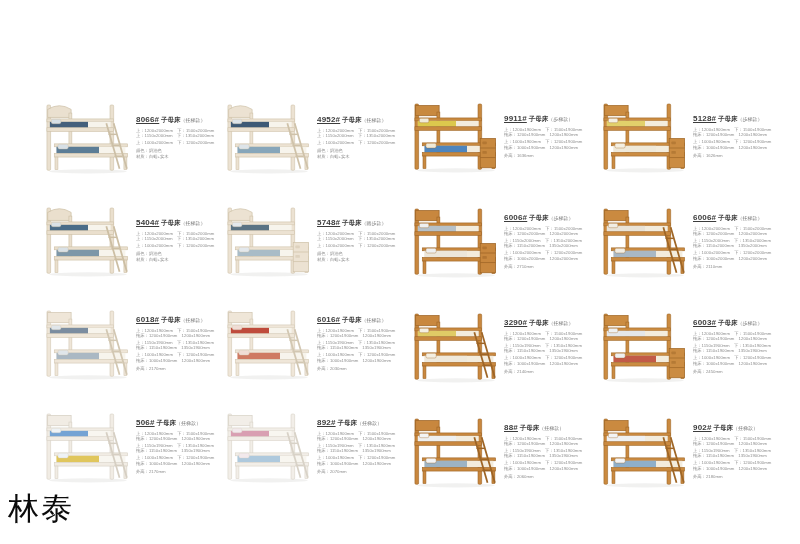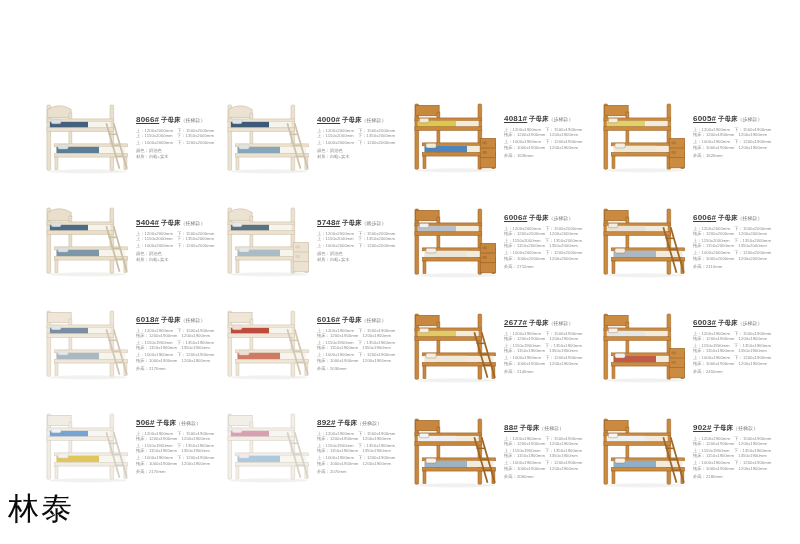--- a/index.html
+++ b/index.html
@@ -93,21 +93,21 @@
             <rect x="15" y="76" width="4" height="17" fill="#ece2d2" stroke="#cfc2a9" stroke-width="0.8"></rect>
             <rect x="109" y="76" width="4" height="17" fill="#ece2d2" stroke="#cfc2a9" stroke-width="0.8"></rect>
             <line x1="85" y1="30" x2="103" y2="92" stroke="#cfc2a9" stroke-width="2.4"></line>
             <line x1="95" y1="30" x2="113" y2="92" stroke="#cfc2a9" stroke-width="2.4"></line>
             <line x1="88" y1="45" x2="99" y2="45" stroke="#cfc2a9" stroke-width="2"></line>
             <line x1="92" y1="60" x2="103" y2="60" stroke="#cfc2a9" stroke-width="2"></line>
             <line x1="96" y1="75" x2="107" y2="75" stroke="#cfc2a9" stroke-width="2"></line>
           </svg>
         </div>
         <div class="info">
-          <div class="title"><span class="model">4000#</span> <span class="pname">子母床</span><span class="pstyle">（挂梯款）</span></div>
+          <div class="title"><span class="model">4952#</span> <span class="pname">子母床</span><span class="pstyle">（挂梯款）</span></div>
           <div class="specs">
             <div class="spec-line">上：1200x2000mm　下：1500x2000mm</div>
             <div class="spec-line">上：1150x2000mm　下：1350x2000mm</div>
             <div class="spec-line">上：1000x2000mm　下：1200x2000mm</div>
           </div>
           <div class="notes">
             <div class="note-line">颜色：奶油色</div>
             <div class="note-line">材质：白蜡+实木</div>
           </div>
         </div>
@@ -383,21 +383,21 @@
             <rect x="15" y="76" width="4" height="17" fill="#c8893f" stroke="#9e6526" stroke-width="0.8"></rect>
             <rect x="109" y="76" width="4" height="17" fill="#c8893f" stroke="#9e6526" stroke-width="0.8"></rect>
             <rect x="93" y="52" width="21" height="40" fill="#c8893f" stroke="#9e6526" stroke-width="1"></rect>
             <line x1="93" y1="65" x2="114" y2="65" stroke="#9e6526" stroke-width="1"></line>
             <line x1="93" y1="78" x2="114" y2="78" stroke="#9e6526" stroke-width="1"></line>
             <rect x="96" y="56" width="6" height="4" rx="1" fill="#9e6526" opacity="0.5"></rect>
             <rect x="96" y="69" width="6" height="4" rx="1" fill="#9e6526" opacity="0.5"></rect>
           </svg>
         </div>
         <div class="info">
-          <div class="title"><span class="model">4081#</span> <span class="pname">子母床</span><span class="pstyle">（步梯款）</span></div>
+          <div class="title"><span class="model">9911#</span> <span class="pname">子母床</span><span class="pstyle">（步梯款）</span></div>
           <div class="specs">
             <div class="spec-line">上：1200x1900mm　下：1500x1900mm</div>
             <div class="spec-line">拖床：1200x1900mm　1200x1900mm</div>
             <div class="spec-line">上：1000x1900mm　下：1200x1900mm</div>
             <div class="spec-line">拖床：1000x1900mm　1200x1900mm</div>
           </div>
           <div class="notes">
             <div class="note-line">外高：1636mm</div>
           </div>
         </div>
@@ -423,21 +423,21 @@
             <rect x="15" y="76" width="4" height="17" fill="#cb8c42" stroke="#a06827" stroke-width="0.8"></rect>
             <rect x="109" y="76" width="4" height="17" fill="#cb8c42" stroke="#a06827" stroke-width="0.8"></rect>
             <rect x="93" y="52" width="21" height="40" fill="#cb8c42" stroke="#a06827" stroke-width="1"></rect>
             <line x1="93" y1="65" x2="114" y2="65" stroke="#a06827" stroke-width="1"></line>
             <line x1="93" y1="78" x2="114" y2="78" stroke="#a06827" stroke-width="1"></line>
             <rect x="96" y="56" width="6" height="4" rx="1" fill="#a06827" opacity="0.5"></rect>
             <rect x="96" y="69" width="6" height="4" rx="1" fill="#a06827" opacity="0.5"></rect>
           </svg>
         </div>
         <div class="info">
-          <div class="title"><span class="model">6005#</span> <span class="pname">子母床</span><span class="pstyle">（步梯款）</span></div>
+          <div class="title"><span class="model">5128#</span> <span class="pname">子母床</span><span class="pstyle">（步梯款）</span></div>
           <div class="specs">
             <div class="spec-line">上：1200x1900mm　下：1500x1900mm</div>
             <div class="spec-line">拖床：1200x1900mm　1200x1900mm</div>
             <div class="spec-line">上：1000x1900mm　下：1200x1900mm</div>
             <div class="spec-line">拖床：1000x1900mm　1200x1900mm</div>
           </div>
           <div class="notes">
             <div class="note-line">外高：1626mm</div>
           </div>
         </div>
@@ -547,21 +547,21 @@
             <rect x="15" y="76" width="4" height="17" fill="#c9883f" stroke="#9e6526" stroke-width="0.8"></rect>
             <rect x="109" y="76" width="4" height="17" fill="#c9883f" stroke="#9e6526" stroke-width="0.8"></rect>
             <line x1="85" y1="30" x2="103" y2="92" stroke="#9e6526" stroke-width="2.4"></line>
             <line x1="95" y1="30" x2="113" y2="92" stroke="#9e6526" stroke-width="2.4"></line>
             <line x1="88" y1="45" x2="99" y2="45" stroke="#9e6526" stroke-width="2"></line>
             <line x1="92" y1="60" x2="103" y2="60" stroke="#9e6526" stroke-width="2"></line>
             <line x1="96" y1="75" x2="107" y2="75" stroke="#9e6526" stroke-width="2"></line>
           </svg>
         </div>
         <div class="info">
-          <div class="title"><span class="model">2677#</span> <span class="pname">子母床</span><span class="pstyle">（挂梯款）</span></div>
+          <div class="title"><span class="model">3290#</span> <span class="pname">子母床</span><span class="pstyle">（挂梯款）</span></div>
           <div class="specs">
             <div class="spec-line">上：1200x1900mm　下：1500x1900mm</div>
             <div class="spec-line">拖床：1200x1900mm　1200x1900mm</div>
             <div class="spec-line">上：1150x1900mm　下：1350x1900mm</div>
             <div class="spec-line">拖床：1150x1900mm　1350x1900mm</div>
             <div class="spec-line">上：1000x1900mm　下：1200x1900mm</div>
             <div class="spec-line">拖床：1000x1900mm　1200x1900mm</div>
           </div>
           <div class="notes">
             <div class="note-line">外高：2140mm</div>

